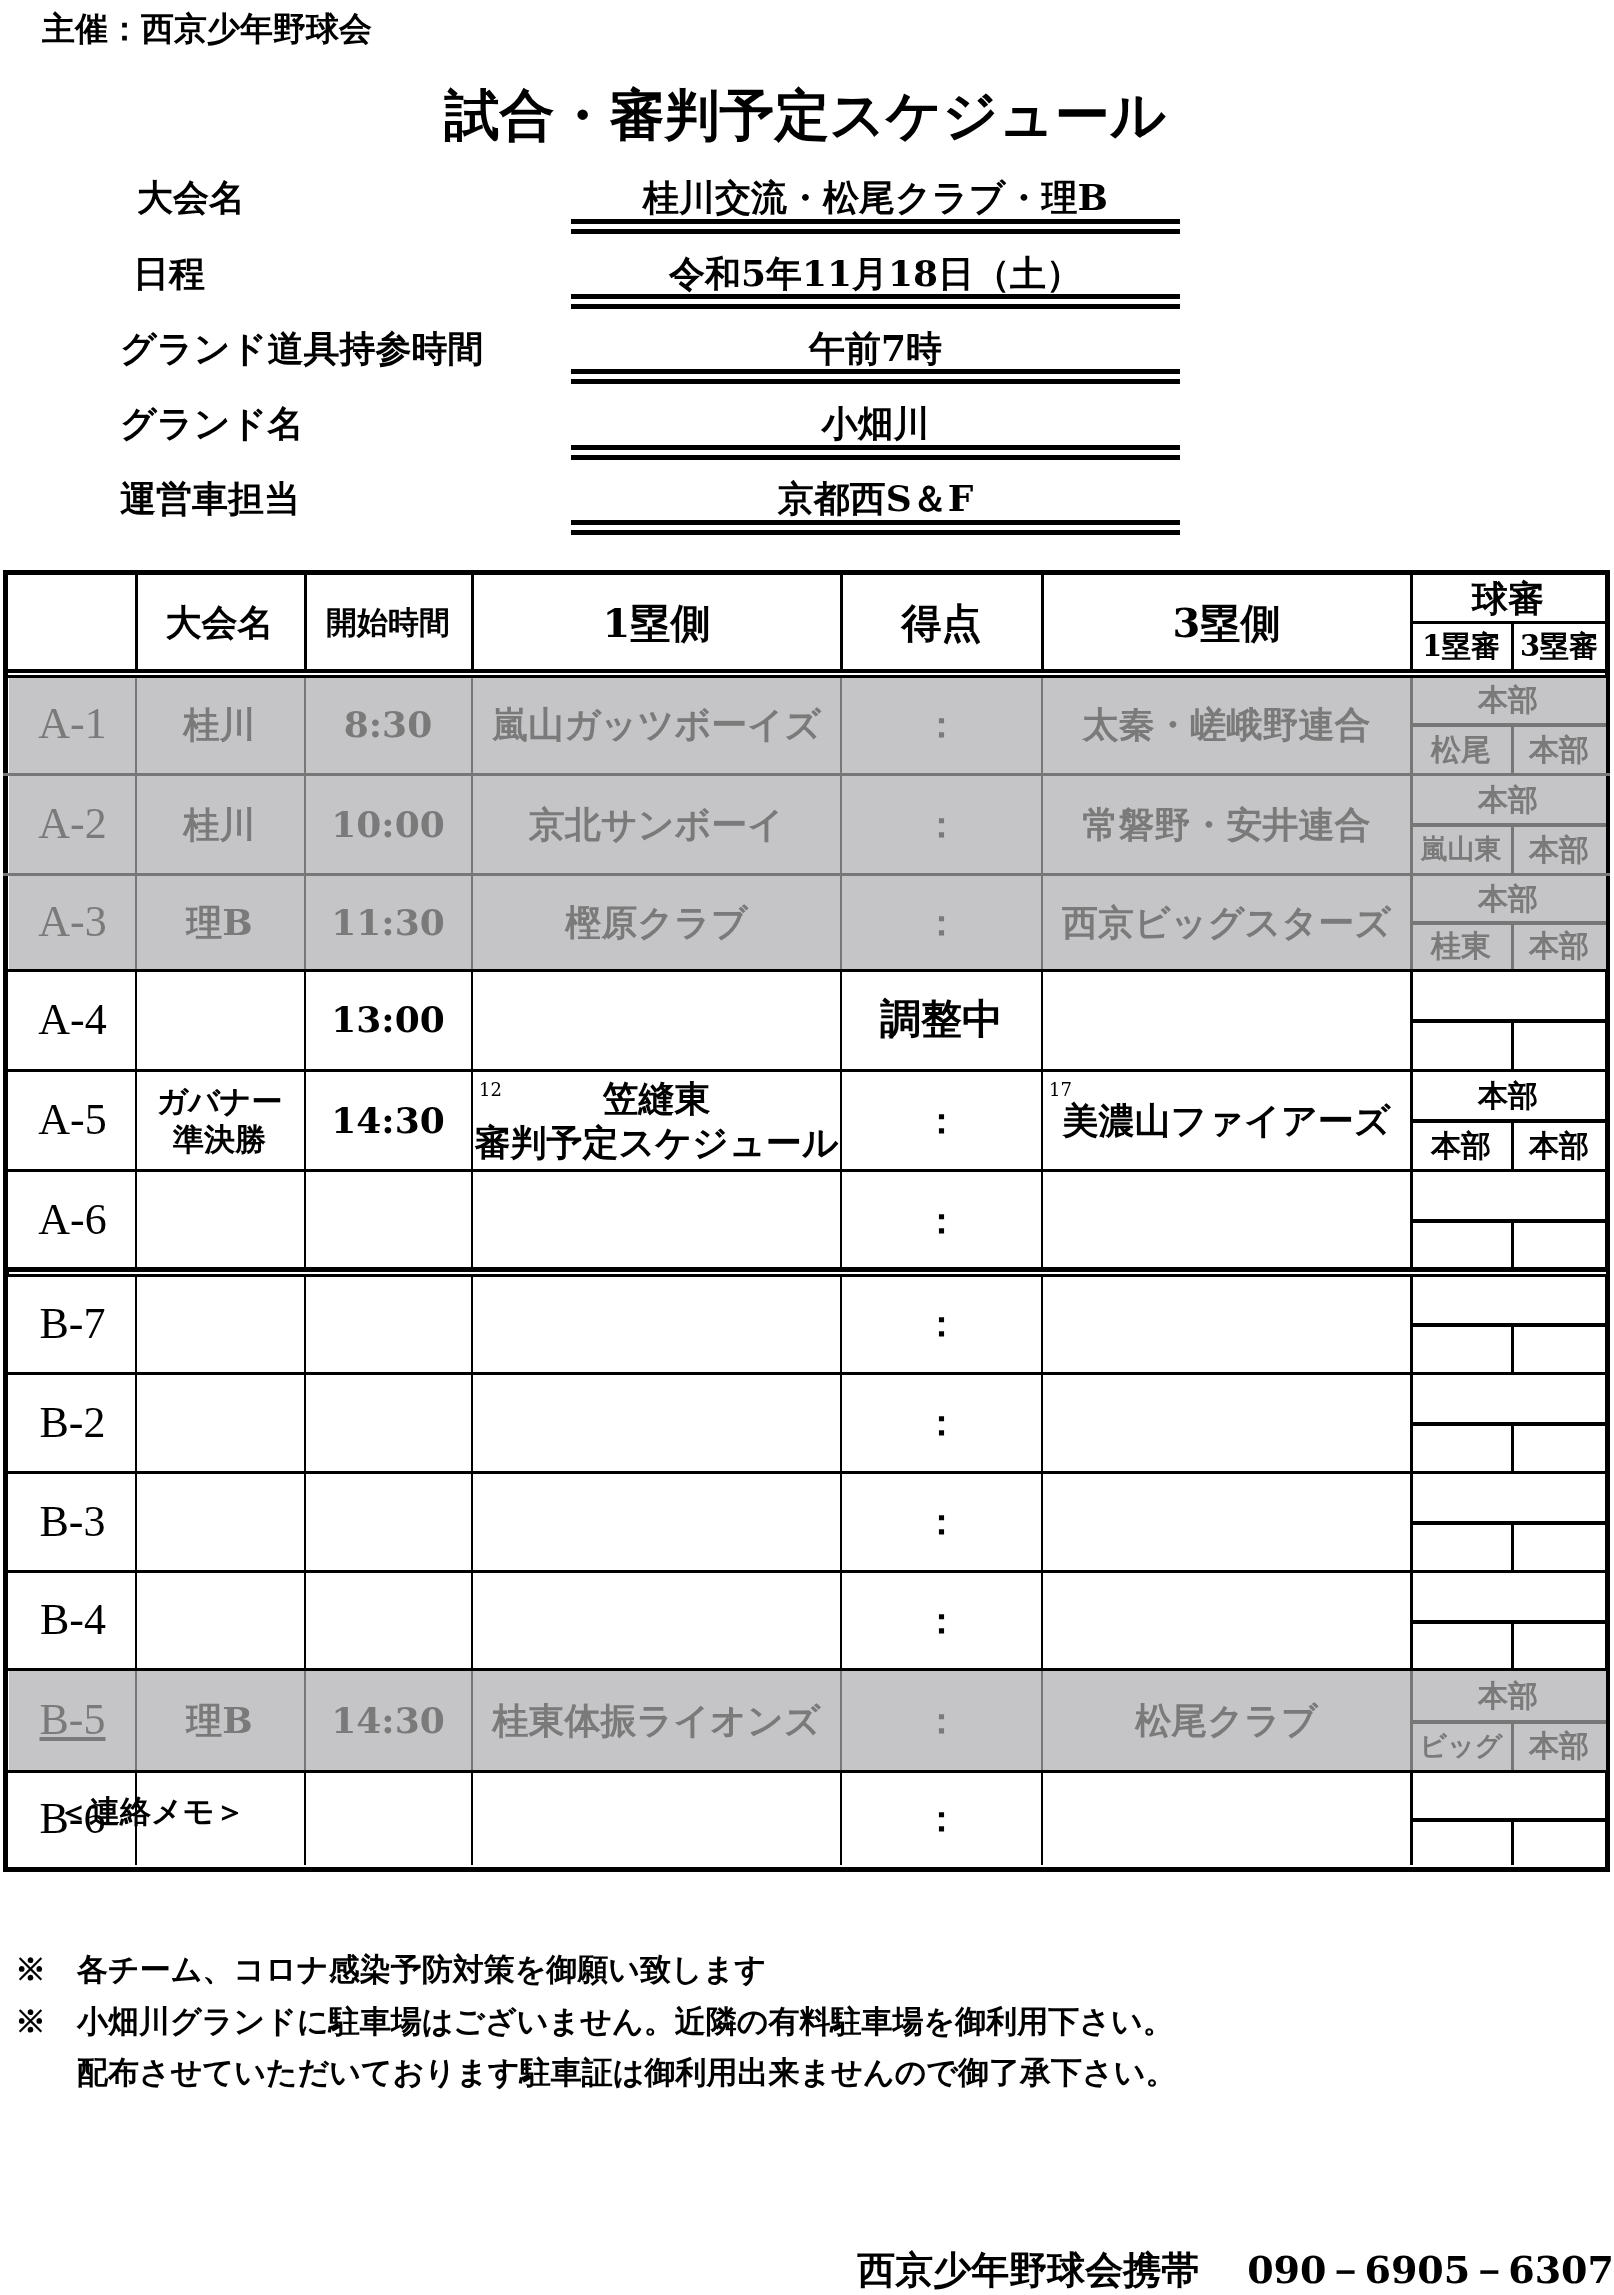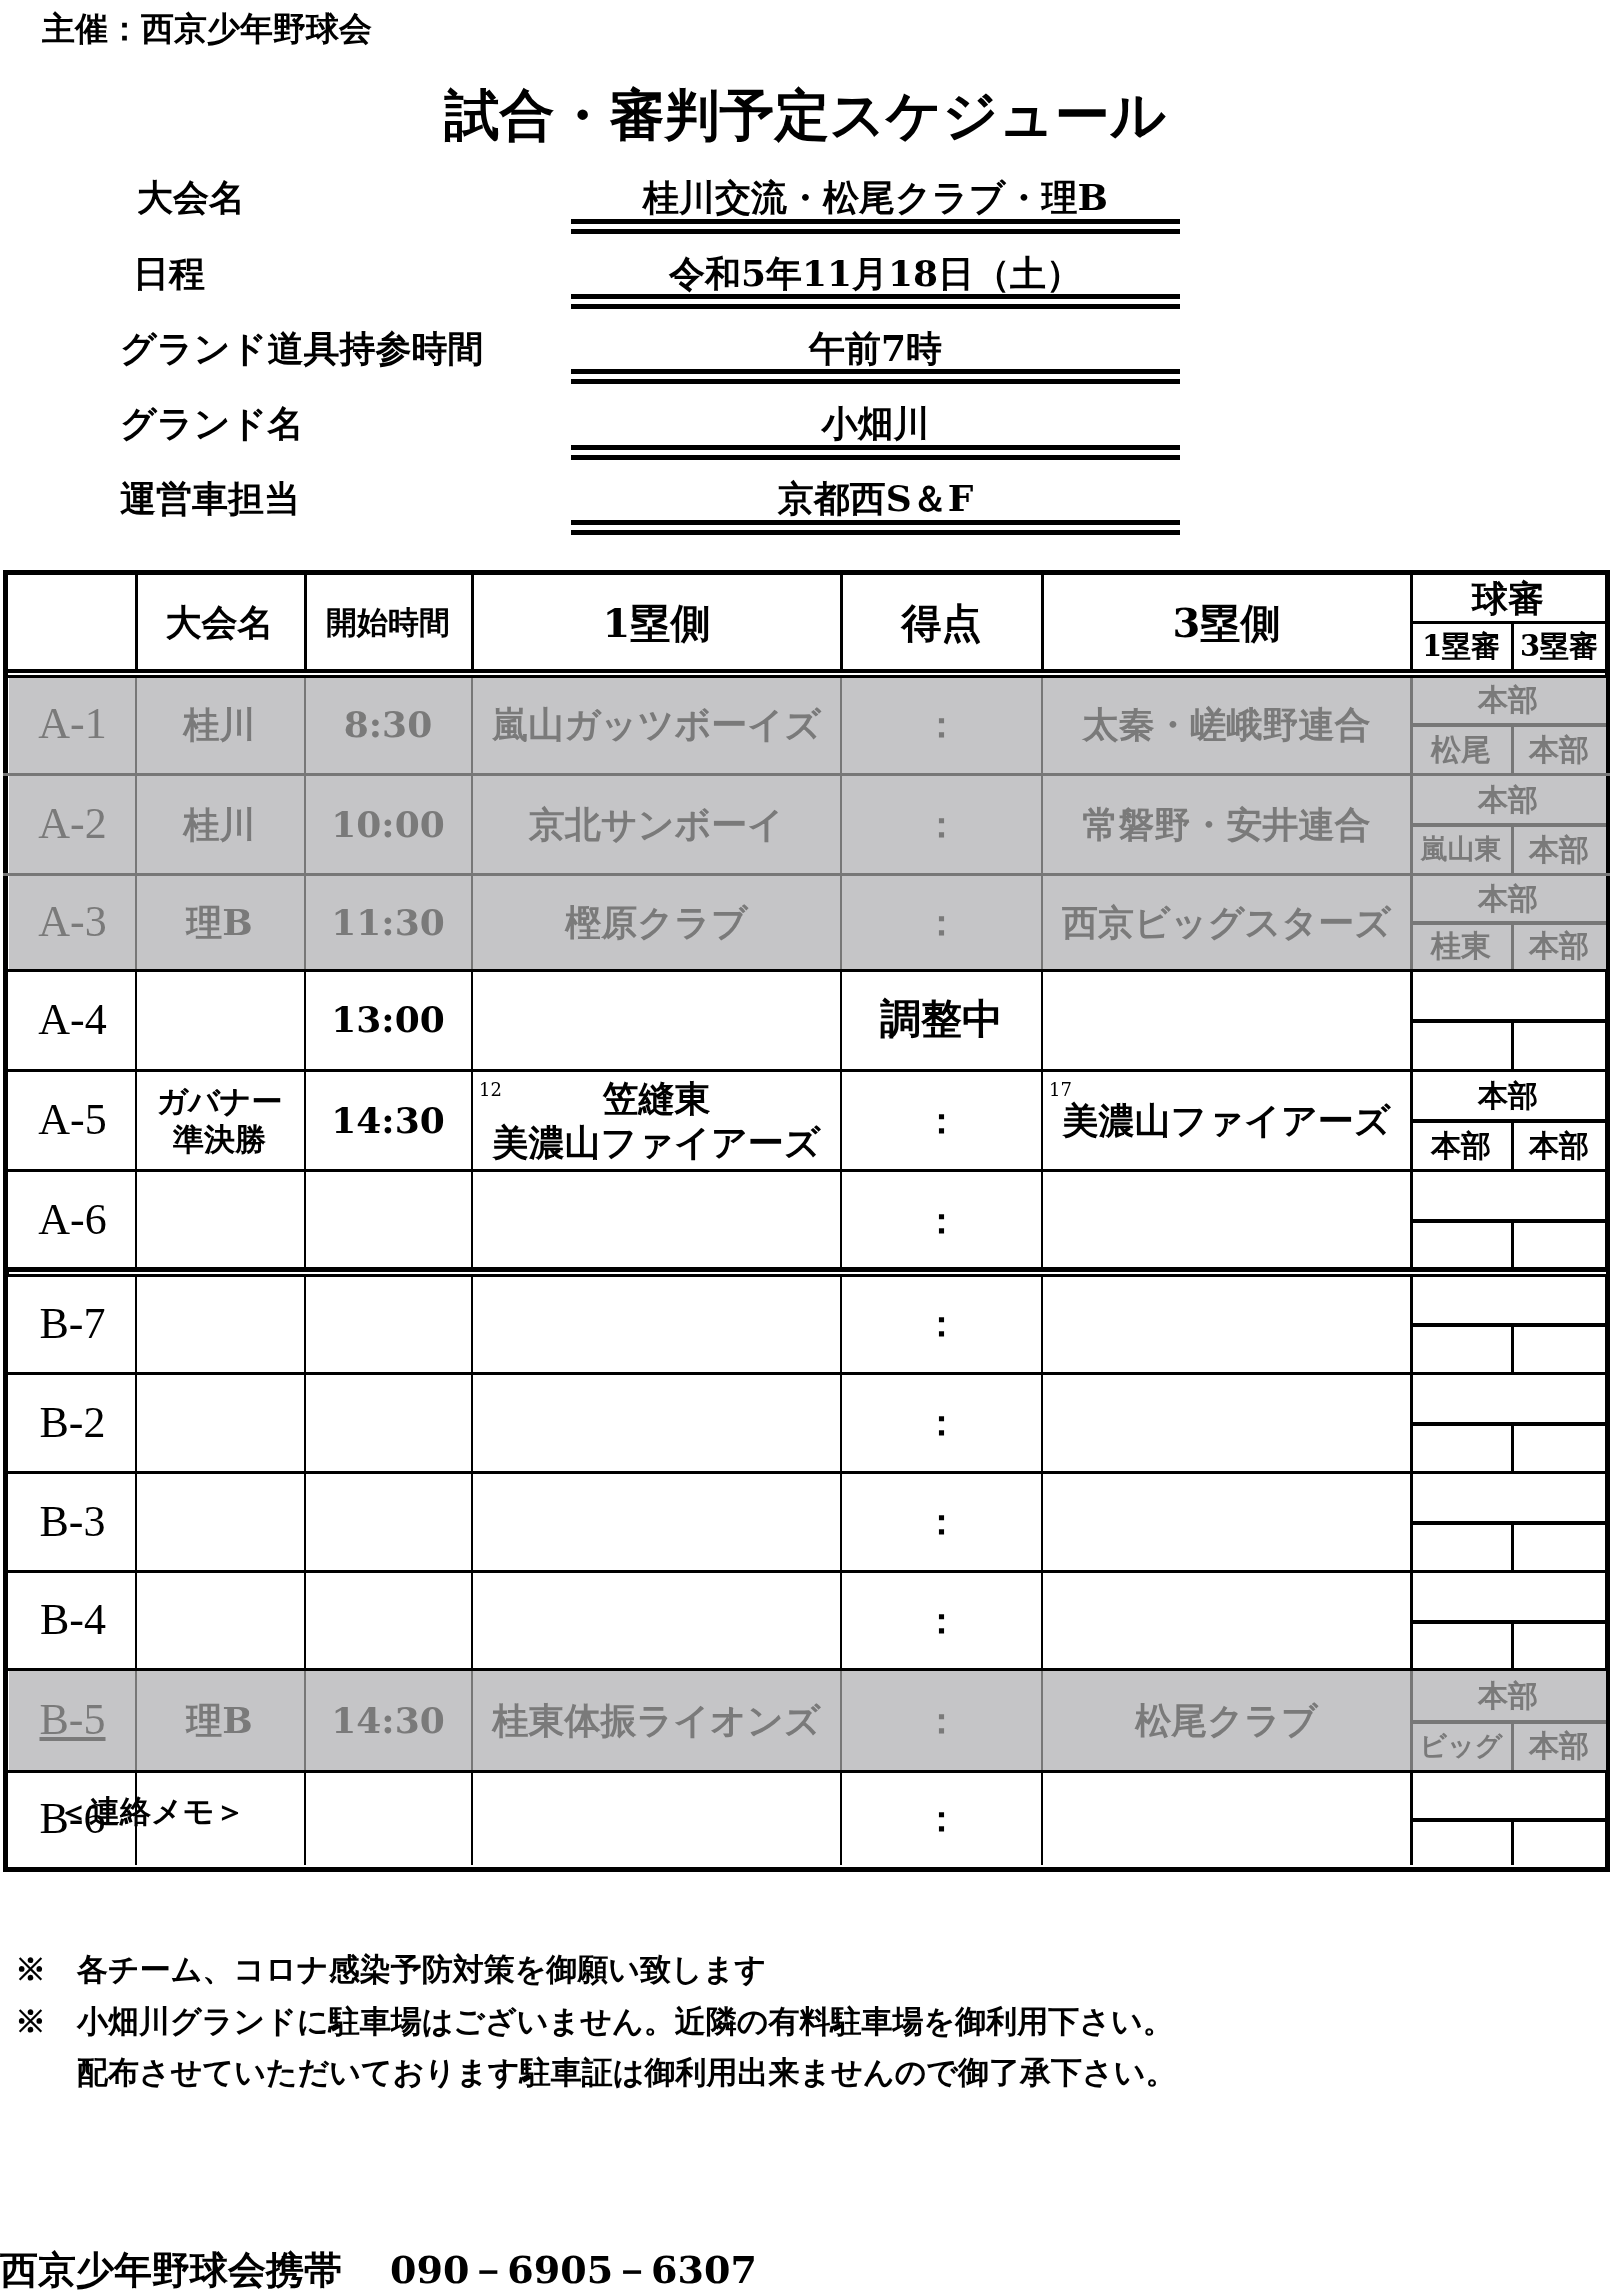--- a/index.html
+++ b/index.html
@@ -15,21 +15,21 @@
   .table{left:3.4px;top:570px;width:1607px;height:1302px;border:5.5px solid #000;box-sizing:border-box;}
   .cell{position:absolute;box-sizing:border-box;display:flex;align-items:center;justify-content:center;text-align:center;
         font-size:36px;font-weight:bold;line-height:1.2;}
   .hline{position:absolute;left:3.4px;width:1607px;background:#000;}
   .vline{position:absolute;width:2.7px;background:#000;}
   .gray{background:#c5c5c7;}
   .gtext{color:#7a7a7a;}
   .rowlabel{font-size:44px;font-weight:normal;font-family:"Liberation Serif","DejaVu Serif",serif;}
   .seed{position:absolute;font-size:18px;font-weight:normal;}
   .memo{left:42px;font-size:31px;font-weight:bold;}
-  .footer{left:0;width:1614px;top:2245px;text-align:left;font-size:38px;font-weight:bold;}
+  .footer{left:0;width:1614px;top:2245px;text-align:right;font-size:38px;font-weight:bold;}
   .footer span+span{margin-left:48px;}
 </style>
 </head>
 <body>
 
 <div class="abs organizer">主催：西京少年野球会</div>
 <div class="abs title"><span>試合・審判予定スケジュール</span></div>
 
 <div>
   <div class="abs info-label" style="top:174px;left:137px">大会名</div>
@@ -148,21 +148,21 @@
         <div class="abs" style="left: 1041px; top: 971px; width: 2.1px; height: 98px; background: rgb(0, 0, 0);"></div>
         <div class="abs" style="left: 1410px; top: 971px; width: 3.4px; height: 98px; background: rgb(0, 0, 0);"></div>
         <div class="hline" style="top: 1069px; height: 2.7px; background: rgb(0, 0, 0);"></div>
       </div>
       <div>
         <div class="cell rowlabel" style="left: 9px; top: 1072px; width: 127px; height: 97px; white-space: pre-line;">A-5</div>
         <div class="cell" style="left: 135px; top: 1072px; width: 169px; height: 97px; white-space: pre-line; font-size: 31px;">ガバナー
 準決勝</div>
         <div class="cell" style="left: 304px; top: 1072px; width: 168px; height: 97px; white-space: pre-line;">14:30</div>
         <div class="cell" style="left: 472px; top: 1072px; width: 369px; height: 97px; white-space: pre-line;">笠縫東
-美濃山ファイアーズ</div>
+審判予定スケジュール</div>
         <div class="cell" style="left: 841px; top: 1072px; width: 201px; height: 97px; white-space: pre-line;">：</div>
         <div class="cell" style="left: 1042px; top: 1072px; width: 369px; height: 97px; white-space: pre-line;">美濃山ファイアーズ</div>
         <div class="seed" style="left: 479px; top: 1079px;">12</div>
         <div class="seed" style="left: 1049px; top: 1079px;">17</div>
         <div class="cell" style="left: 1410px; top: 1072px; width: 196px; height: 47px; font-size: 30px;">本部</div>
         <div class="cell" style="left: 1410px; top: 1122px; width: 102px; height: 47px; font-size: 30px;">本部</div>
         <div class="cell" style="left: 1512px; top: 1122px; width: 94px; height: 47px; font-size: 30px;">本部</div>
         <div class="abs" style="left: 1410px; top: 1119px; width: 196px; height: 4.1px; background: rgb(0, 0, 0);"></div>
         <div class="abs" style="left: 1511px; top: 1120px; width: 2.7px; height: 49px; background: rgb(0, 0, 0);"></div>
         <div class="abs" style="left: 135px; top: 1072px; width: 2.1px; height: 97px; background: rgb(0, 0, 0);"></div>

